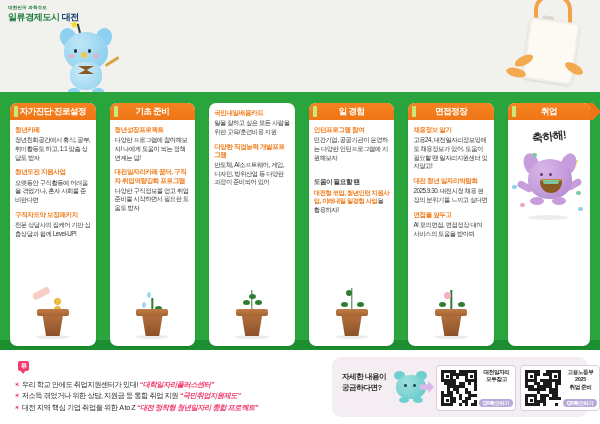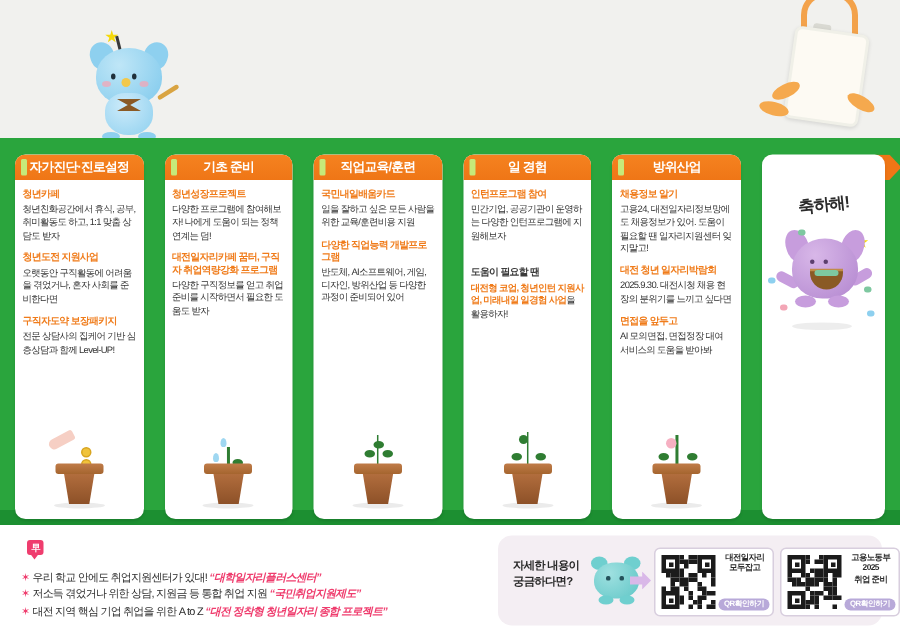--- a/index.html
+++ b/index.html
@@ -154,20 +154,24 @@
         letter-spacing:-.4px;line-height:1.3;text-align:center;}
   .qbtn{position:absolute;left:42px;bottom:3px;width:34px;height:8px;background:#b8a9d9;border-radius:4px;
         color:#ffffff;font-size:5.2px;font-weight:bold;text-align:center;line-height:8px;letter-spacing:-.3px;}
 </style>
 </head>
 <body>
 
 <div id="poster">
 
   <div class="hdr">
+    <div class="brand">
+      <div class="b1">대한민국 과학수도</div>
+      <div class="b2"><span>일류경제도시 </span><em>대전</em></div>
+    </div>
 
     <div class="mascot">
       <div class="m-star"></div>
       <div class="m-antenna"></div>
       <div class="m-ear l"></div>
       <div class="m-ear r"></div>
       <div class="m-head"></div>
       <div class="m-body"></div>
       <div class="m-foot l"></div>
       <div class="m-foot r"></div>
@@ -246,24 +250,20 @@
         <div class="drop" style="left:38%;top:12px;"></div>
         <div class="stem" style="height:12px;"></div>
         <div class="leaf" style="left:53%;top:16px;"></div>
         <div class="shadow"></div>
         <div class="pot"></div>
         <div class="pot-rim"></div>
       </div>
     </div>
 
     <div class="col">
-      <div class="col-hd">
-        <span class="tag"></span>
-        <span>직업교육/훈련</span>
-      </div>
       <div class="col-body">
         <div class="itm">
           <h4>국민내일배움카드</h4>
           <p>일을 잘하고 싶은 모든 사람을 위한 교육/훈련비용 지원</p>
         </div>
         <div class="itm">
           <h4>다양한 직업능력 개발프로그램</h4>
           <p>반도체, AI소프트웨어, 게임, 디자인, 방위산업 등 다양한 과정이 준비되어 있어</p>
         </div>
       </div>
@@ -300,21 +300,21 @@
         <div class="bud" style="left:44%;top:0;"></div>
         <div class="shadow"></div>
         <div class="pot"></div>
         <div class="pot-rim"></div>
       </div>
     </div>
 
     <div class="col">
       <div class="col-hd">
         <span class="tag"></span>
-        <span>방위산업</span>
+        <span>면접정장</span>
       </div>
       <div class="col-body">
         <div class="itm">
           <h4>채용정보 알기</h4>
           <p>고용24, 대전일자리정보망에도 채용정보가 있어. 도움이 필요할 땐 일자리지원센터 잊지말고!</p>
         </div>
         <div class="itm">
           <h4>대전 청년 일자리박람회</h4>
           <p>2025.9.30. 대전시청 채용 현장의 분위기를 느끼고 싶다면</p>
         </div>
@@ -328,20 +328,24 @@
         <div class="flower" style="left:42%;top:2px;"></div>
         <div class="leaf" style="left:36%;top:12px;"></div>
         <div class="leaf" style="left:58%;top:12px;"></div>
         <div class="shadow"></div>
         <div class="pot"></div>
         <div class="pot-rim"></div>
       </div>
     </div>
 
     <div class="col last">
+      <div class="col-hd">
+        <span class="tag"></span>
+        <span>취업</span>
+      </div>
       <div class="cong">축하해!</div>
       <div class="pm">
         <div class="pm-star"></div>
         <div class="pm-ear l"></div>
         <div class="pm-ear r"></div>
         <div class="pm-arm l"></div>
         <div class="pm-arm r"></div>
         <div class="pm-body"></div>
         <div class="pm-leg l"></div>
         <div class="pm-leg r"></div>

